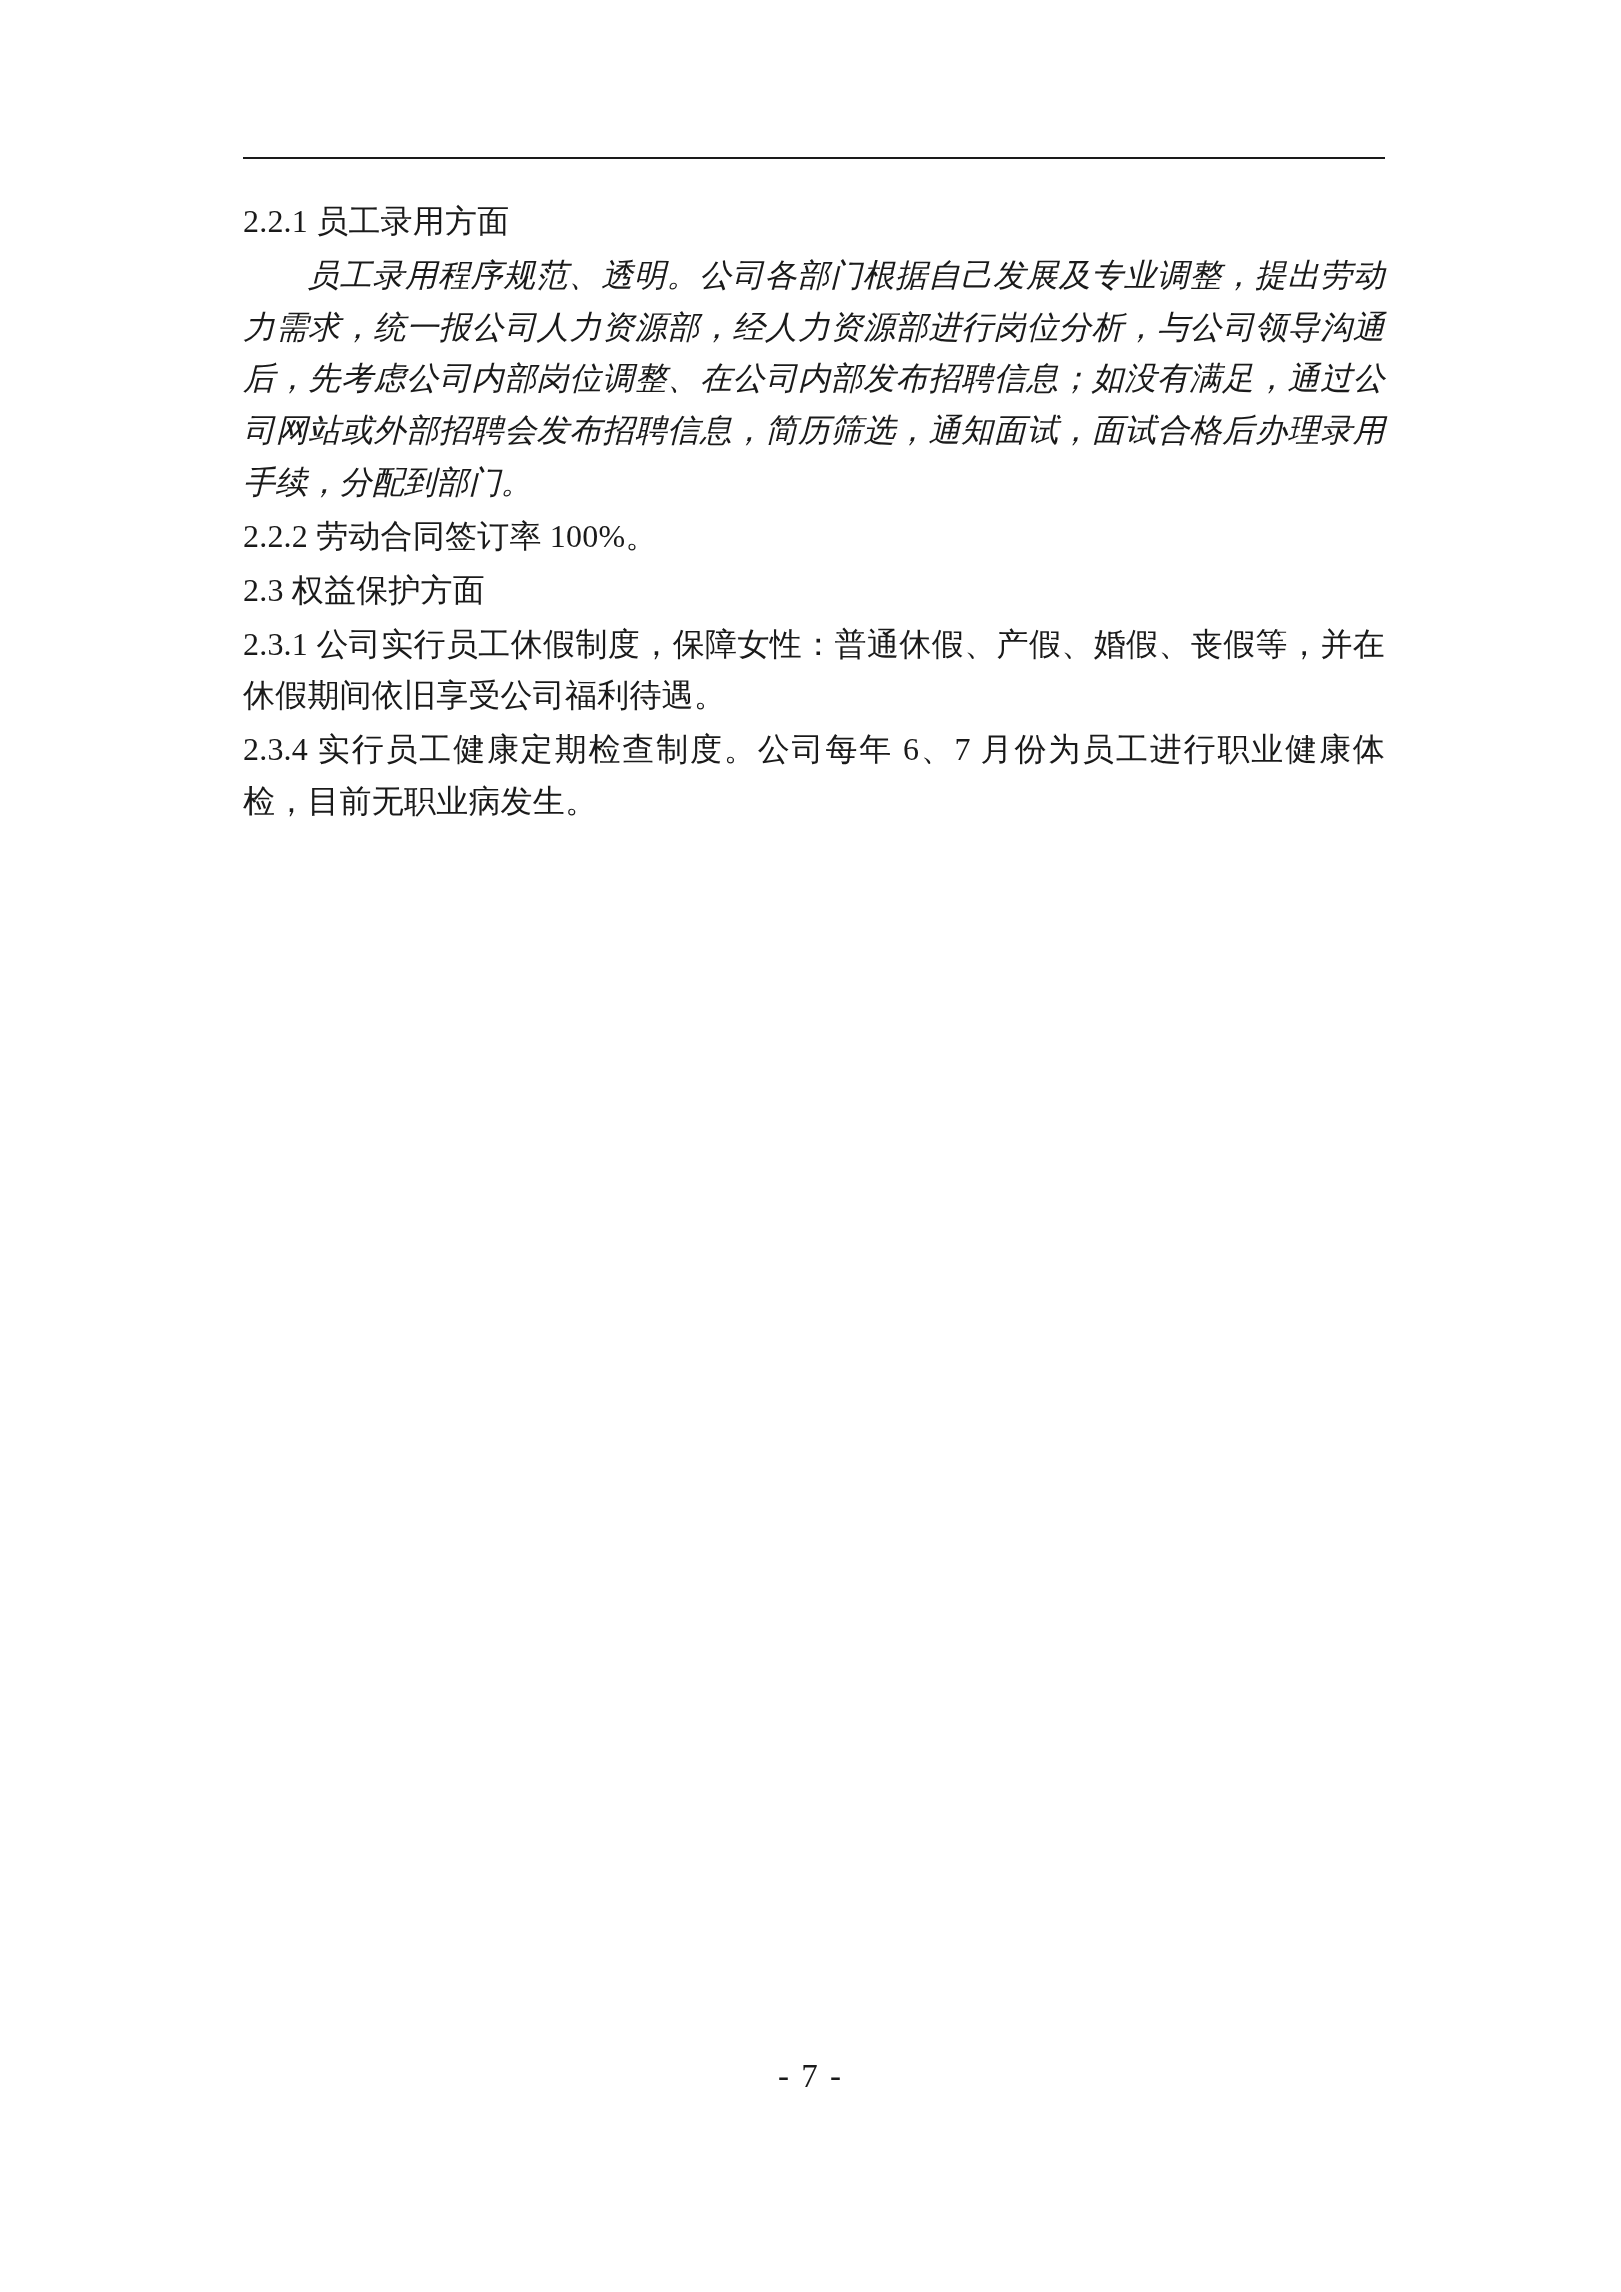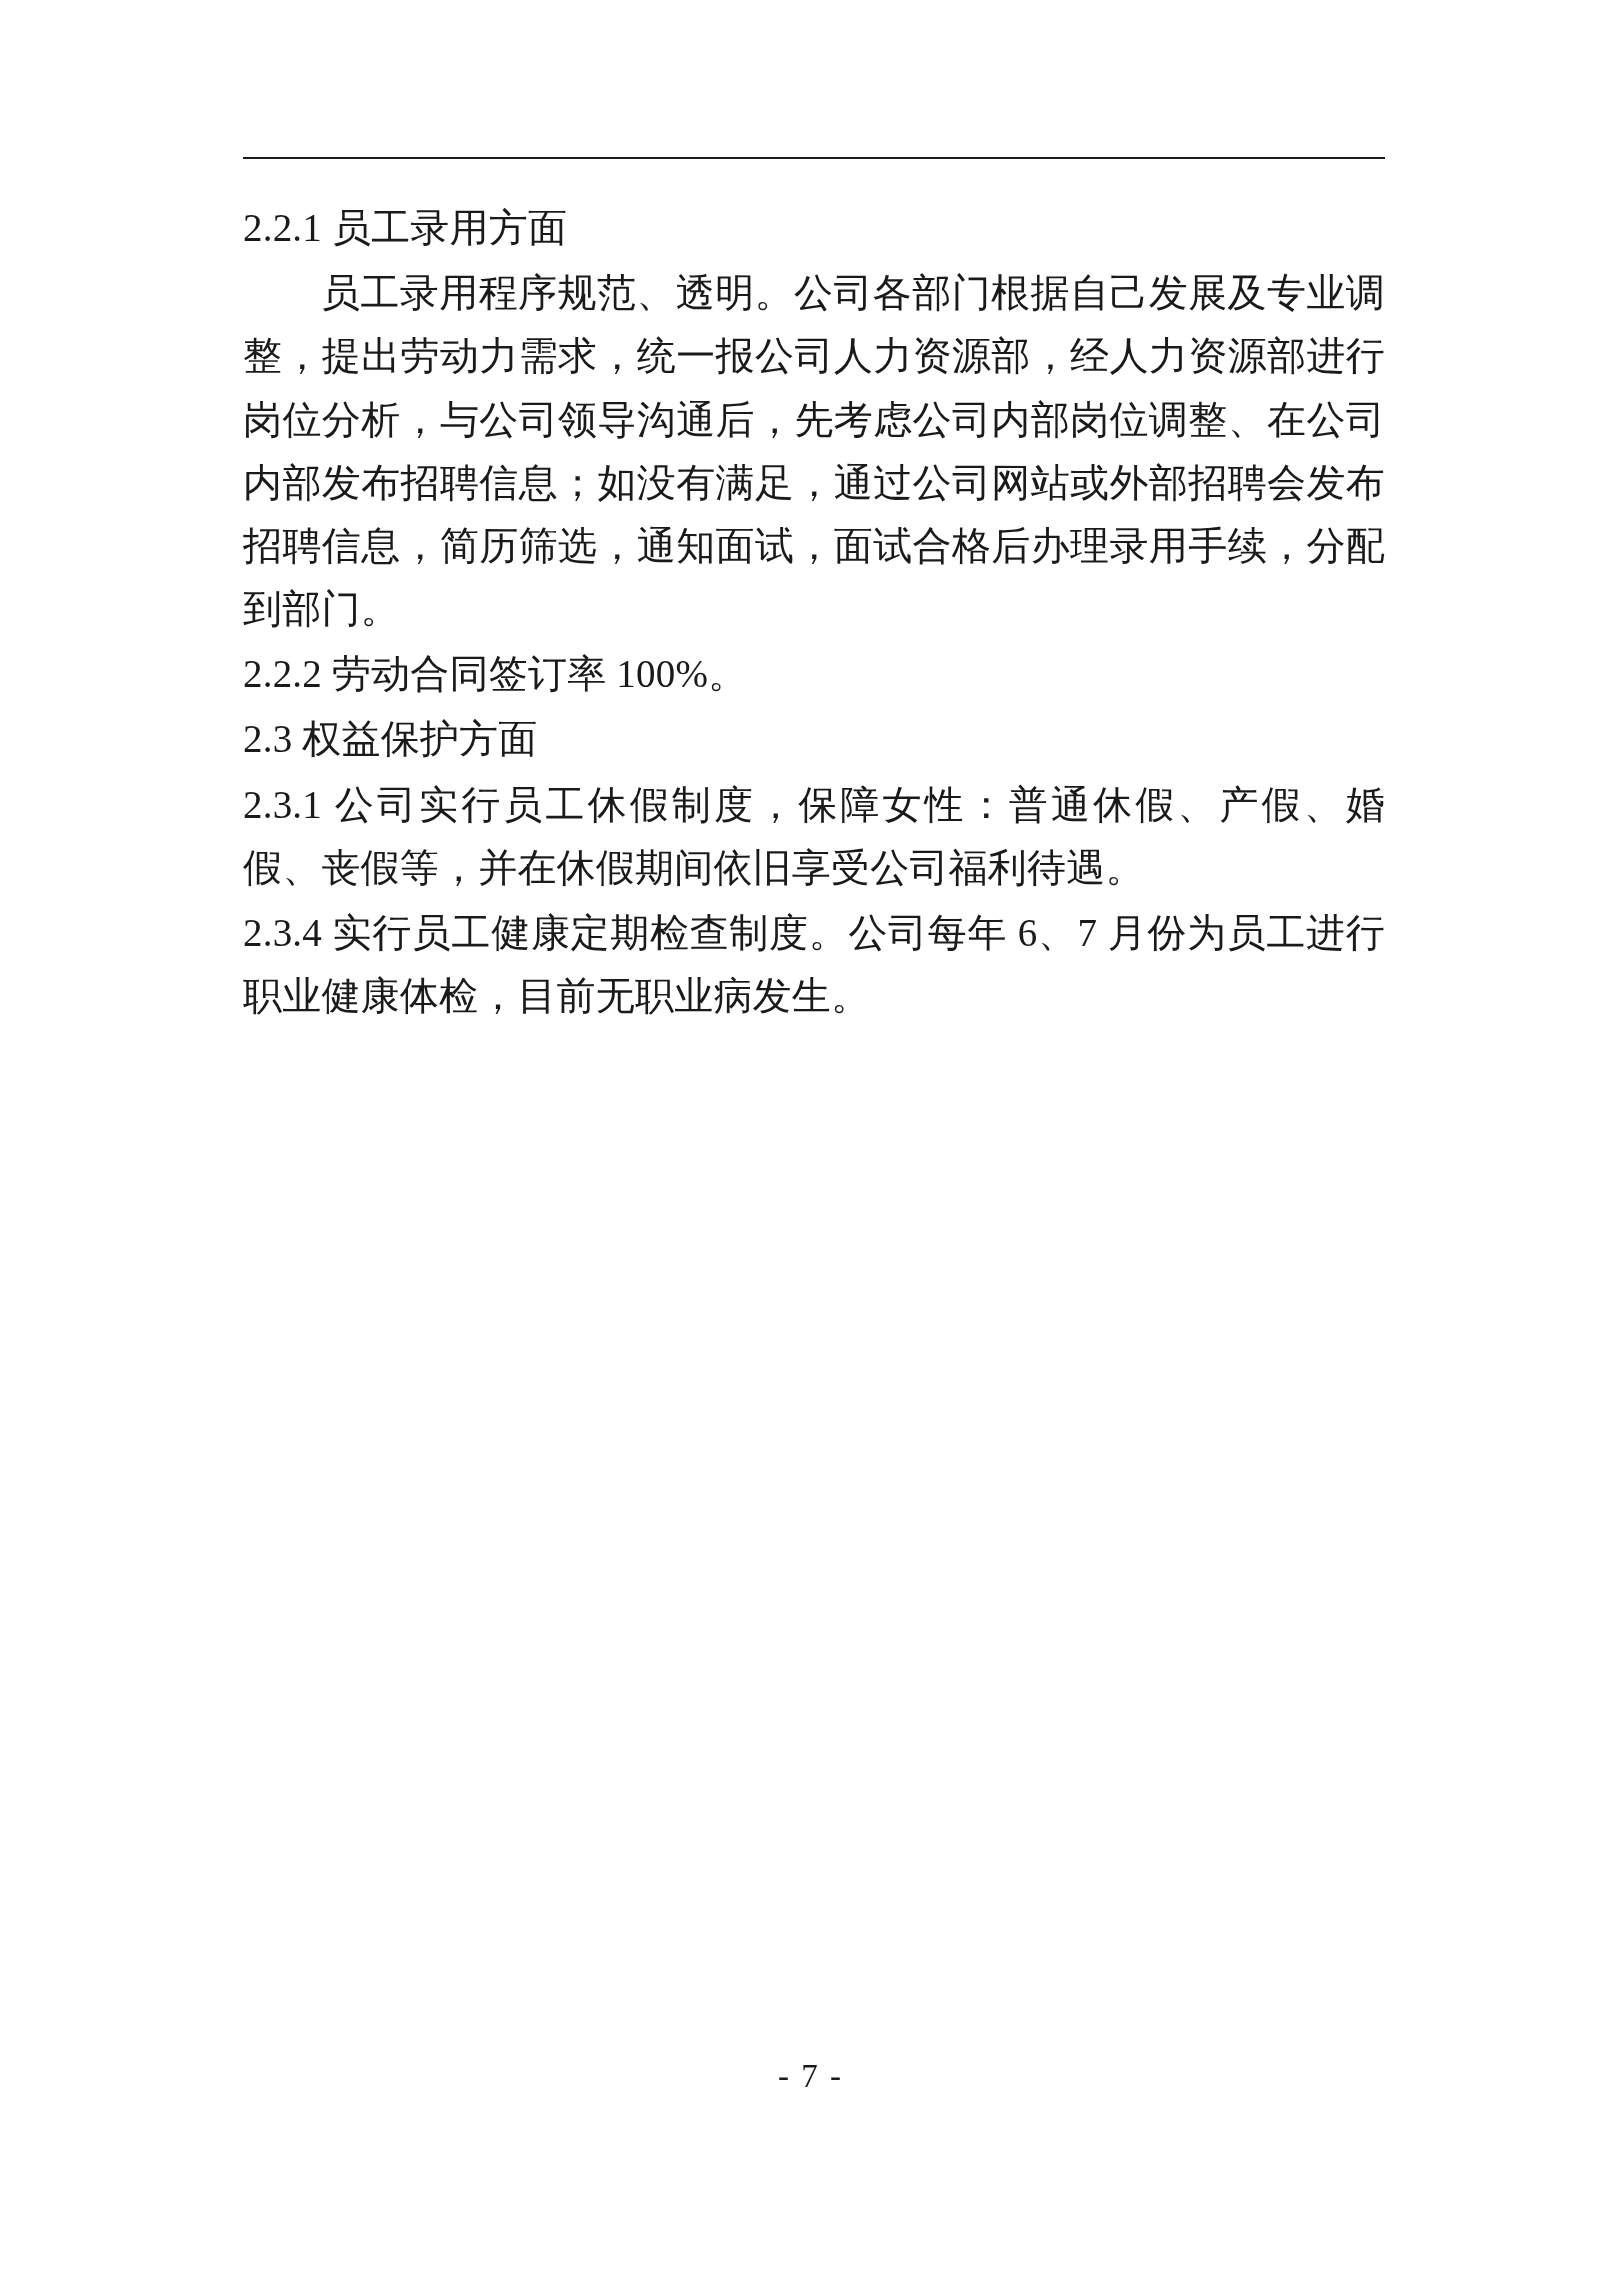--- a/index.html
+++ b/index.html
@@ -23,29 +23,30 @@
     top: 157px;
     width: 1142px;
   }
   .top-rule {
     width: 100%;
     height: 0;
     border-top: 2px solid #1a1a1a;
     margin-bottom: 37px;
   }
   .para {
-    font-size: 39px;
+    font-size: 32px;
     line-height: 1.62;
     text-align: justify;
     text-justify: inter-ideograph;
     margin: 0 0 2px 0;
     letter-spacing: 0.2px;
   }
   .para.indent {
     text-indent: 2em;
+    font-style: italic;
   }
   .footer {
     position: absolute;
     left: 0;
     right: 0;
     top: 2058px;
     text-align: center;
     font-size: 33px;
     font-family: "Liberation Serif", "DejaVu Serif", serif;
     color: #1a1a1a;

